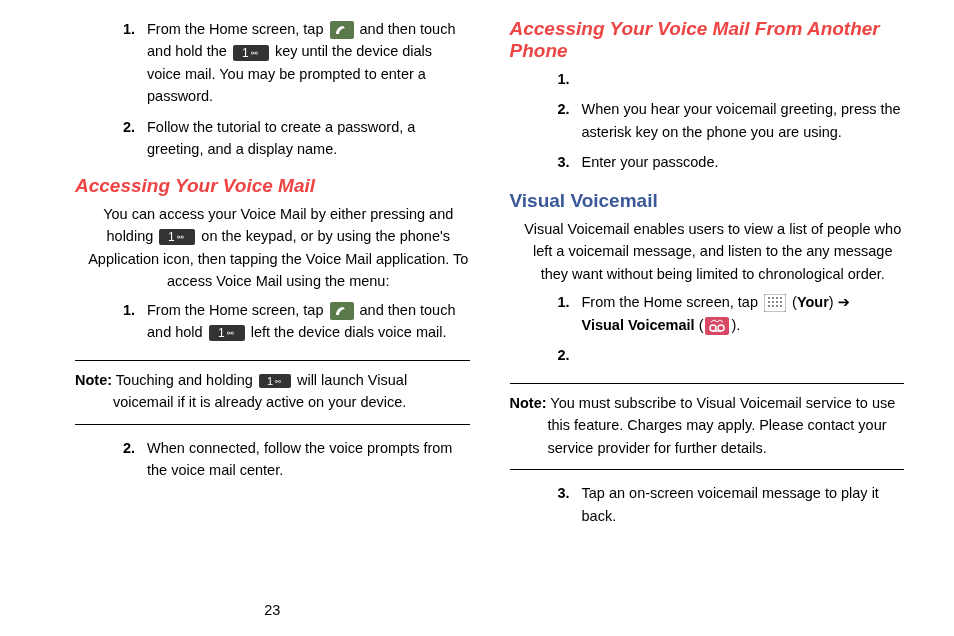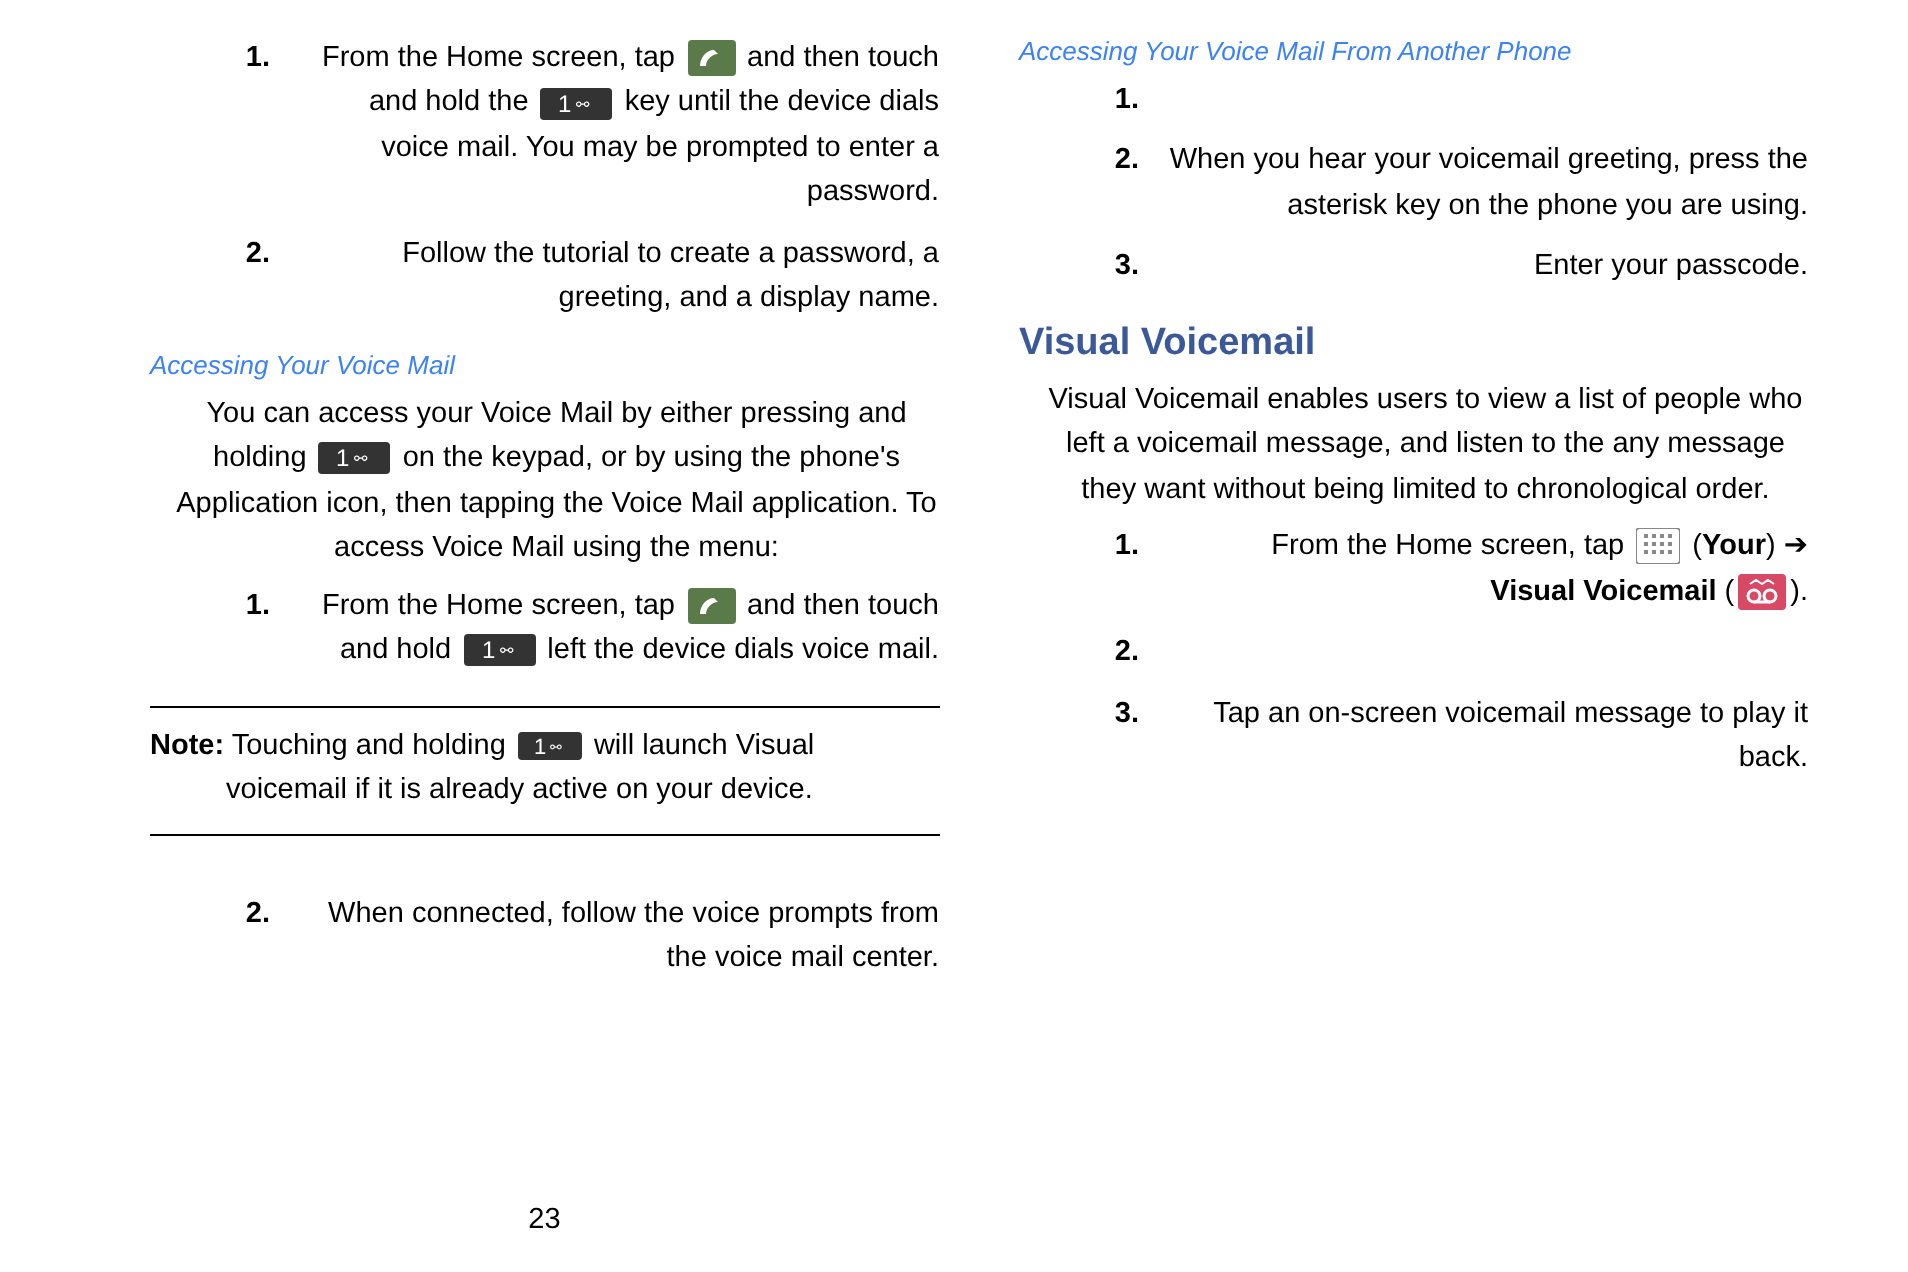--- a/index.html
+++ b/index.html
@@ -24,26 +24,26 @@
       line-height: 1.55;
       font-size: 14.5px;
     }
     .ol-num {
       font-weight: bold;
       width: 30px;
       flex-shrink: 0;
       text-align: right;
       padding-right: 12px;
     }
-    .ol-content { flex: 1; text-align: right; }
+    .ol-content { flex: 1; }
     .heading-blue-italic {
-      color: #3b82f6;
+      color: #ef4444;
       font-style: italic;
-      font-weight: normal;
-      font-size: 13px;
+      font-weight: bold;
+      font-size: 19px;
       margin-top: 6px;
       margin-bottom: 6px;
       font-family: Arial, Helvetica, sans-serif;
     }
     .heading-blue-bold {
       color: #3b5998;
       font-weight: bold;
       font-size: 19px;
       margin-top: 8px;
       margin-bottom: 6px;
@@ -53,21 +53,21 @@
       font-size: 14.5px;
       line-height: 1.55;
       margin-bottom: 6px;
     }
     .indent1 { padding-left: 12px; text-align: center; }
     .indent2 { padding-left: 42px; }
     .note-block {
       border-top: 1px solid #000;
       border-bottom: 1px solid #000;
       padding: 8px 0 10px 0;
-      margin: 8px 0 28px 0;
+      margin: 8px 0 12px 0;
       font-size: 14.5px;
       line-height: 1.55;
     }
     .note-label { font-weight: bold; }
     .bold { font-weight: bold; }
     .page-num {
       margin-top: auto;
       font-size: 14.5px;
       padding-left: 0;
       text-align: center;
@@ -197,19 +197,22 @@
             <line x1="8" y1="14" x2="16" y2="14" stroke="#fff" stroke-width="1.5"></line>
             <path d="M6 5 L9 3 L12 5 L15 3 L18 5" fill="none" stroke="#fff" stroke-width="1"></path>
           </svg></span><span>).</span>
     </div>
   </div>
 
   <div class="ol-item indent2">
     <div class="ol-num">2.</div>
   </div>
 
+  <div class="note-block note-hang">
+    <span class="note-label">Note:</span><span> You must subscribe to Visual Voicemail service to use this feature. Charges may apply. Please contact your service provider for further details.</span>
+  </div>
 
   <div class="ol-item indent2">
     <div class="ol-num">3.</div>
     <div class="ol-content">Tap an on-screen voicemail message to play it back.</div>
   </div>
 
 </div>
 
 </body></html>

